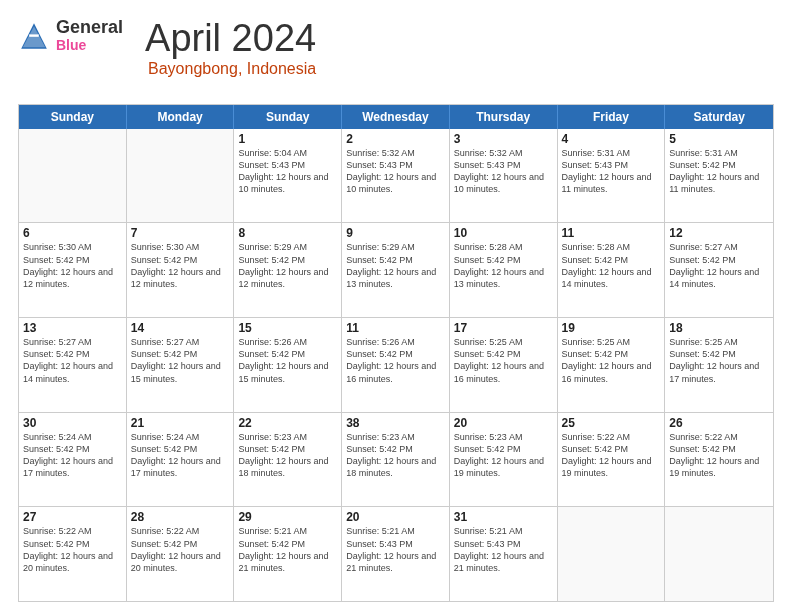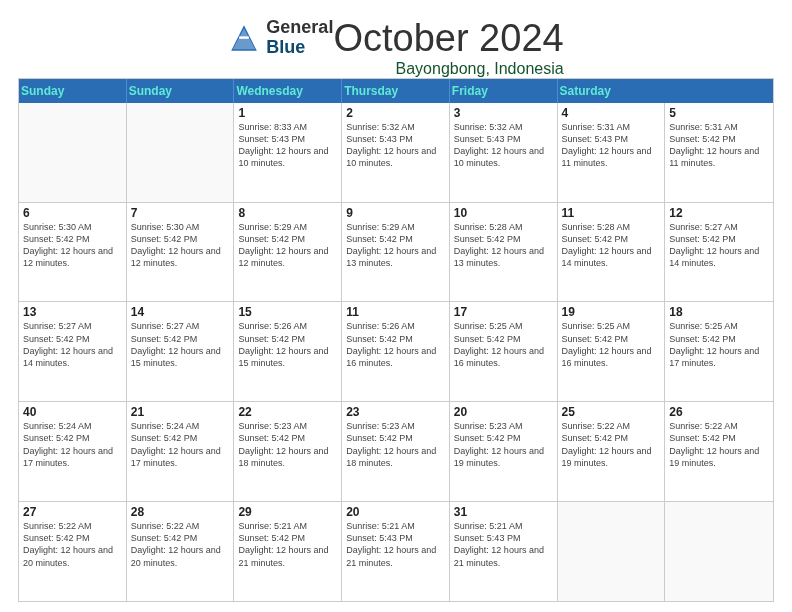--- a/index.html
+++ b/index.html
@@ -12,76 +12,78 @@
     }
     .page {
       width: 792px;
       height: 612px;
       padding: 18px 18px 10px 18px;
       display: flex;
       flex-direction: column;
     }
     .header {
       display: flex;
-      justify-content: center;
+      justify-content: flex-start;
       align-items: flex-start;
-      margin-bottom: 0;
+      margin-bottom: 26px;
+      gap: 22px;
     }
     .logo {
       display: flex;
       align-items: center;
       gap: 6px;
     }
     .logo-text {
       display: flex;
       flex-direction: column;
       line-height: 1.1;
     }
     .logo-general {
       font-size: 18px;
       font-weight: bold;
       color: #333;
     }
     .logo-blue {
-      font-size: 18px;
+      font-size: 14px;
       font-weight: bold;
-      color: #0c4a6e;
+      color: #ec4899;
     }
     .logo-icon {
       width: 32px;
       height: 32px;
     }
     .title-block {
       text-align: right;
     }
     .title-month {
       font-size: 38px;
       font-weight: normal;
       color: #333;
       line-height: 1.1;
     }
     .title-location {
       font-size: 16px;
-      color: #14532d;
+      color: #c2410c;
     }
     .calendar {
       flex: 1;
       display: flex;
       flex-direction: column;
       border: 1px solid #ccc;
     }
     .cal-header {
       display: grid;
       grid-template-columns: repeat(7, 1fr);
       background: #2a6db5;
     }
     .cal-header-cell {
-      color: #5eead4;
+      color: #ffffff;
       font-size: 12px;
       font-weight: bold;
+      text-align: center;
       padding: 5px 2px;
       border-right: 1px solid #4a8dd5;
     }
     .cal-header-cell:last-child { border-right: none; }
     .cal-body {
       display: flex;
       flex-direction: column;
       flex: 1;
     }
     .cal-row {
@@ -125,41 +127,42 @@
         <polygon points="20,4 36,36 4,36" fill="#2a6db5"></polygon>
         <polygon points="20,8 34,34 6,34" fill="#fff" opacity="0.3"></polygon>
         <rect x="14" y="18" width="12" height="3" fill="#fff"></rect>
       </svg>
       <div class="logo-text">
         <span class="logo-general">General</span>
         <span class="logo-blue">Blue</span>
       </div>
     </div>
     <div class="title-block">
-      <div class="title-month">October 2024</div>
+      <div class="title-month">April 2024</div>
       <div class="title-location">Bayongbong, Indonesia</div>
     </div>
   </div>
 
   <div class="calendar">
     <div class="cal-header">
       <div class="cal-header-cell">Sunday</div>
+      <div class="cal-header-cell">Monday</div>
       <div class="cal-header-cell">Sunday</div>
       <div class="cal-header-cell">Wednesday</div>
       <div class="cal-header-cell">Thursday</div>
       <div class="cal-header-cell">Friday</div>
       <div class="cal-header-cell">Saturday</div>
     </div>
     <div class="cal-body" id="cal-body">
     <div class="cal-row">
           <div class="cal-cell empty"></div>
           <div class="cal-cell empty"></div>
           <div class="cal-cell">
             <span class="day-num">1</span>
-            <div class="day-info" style="white-space: pre-line;">Sunrise: 8:33 AM
+            <div class="day-info" style="white-space: pre-line;">Sunrise: 5:04 AM
 Sunset: 5:43 PM
 Daylight: 12 hours and 10 minutes.</div>
           </div>
           <div class="cal-cell">
             <span class="day-num">2</span>
             <div class="day-info" style="white-space: pre-line;">Sunrise: 5:32 AM
 Sunset: 5:43 PM
 Daylight: 12 hours and 10 minutes.</div>
           </div>
           <div class="cal-cell">
@@ -264,39 +267,39 @@
           </div>
           <div class="cal-cell">
             <span class="day-num">18</span>
             <div class="day-info" style="white-space: pre-line;">Sunrise: 5:25 AM
 Sunset: 5:42 PM
 Daylight: 12 hours and 17 minutes.</div>
           </div>
         </div>
         <div class="cal-row">
           <div class="cal-cell">
-            <span class="day-num">40</span>
+            <span class="day-num">30</span>
             <div class="day-info" style="white-space: pre-line;">Sunrise: 5:24 AM
 Sunset: 5:42 PM
 Daylight: 12 hours and 17 minutes.</div>
           </div>
           <div class="cal-cell">
             <span class="day-num">21</span>
             <div class="day-info" style="white-space: pre-line;">Sunrise: 5:24 AM
 Sunset: 5:42 PM
 Daylight: 12 hours and 17 minutes.</div>
           </div>
           <div class="cal-cell">
             <span class="day-num">22</span>
             <div class="day-info" style="white-space: pre-line;">Sunrise: 5:23 AM
 Sunset: 5:42 PM
 Daylight: 12 hours and 18 minutes.</div>
           </div>
           <div class="cal-cell">
-            <span class="day-num">23</span>
+            <span class="day-num">38</span>
             <div class="day-info" style="white-space: pre-line;">Sunrise: 5:23 AM
 Sunset: 5:42 PM
 Daylight: 12 hours and 18 minutes.</div>
           </div>
           <div class="cal-cell">
             <span class="day-num">20</span>
             <div class="day-info" style="white-space: pre-line;">Sunrise: 5:23 AM
 Sunset: 5:42 PM
 Daylight: 12 hours and 19 minutes.</div>
           </div>

